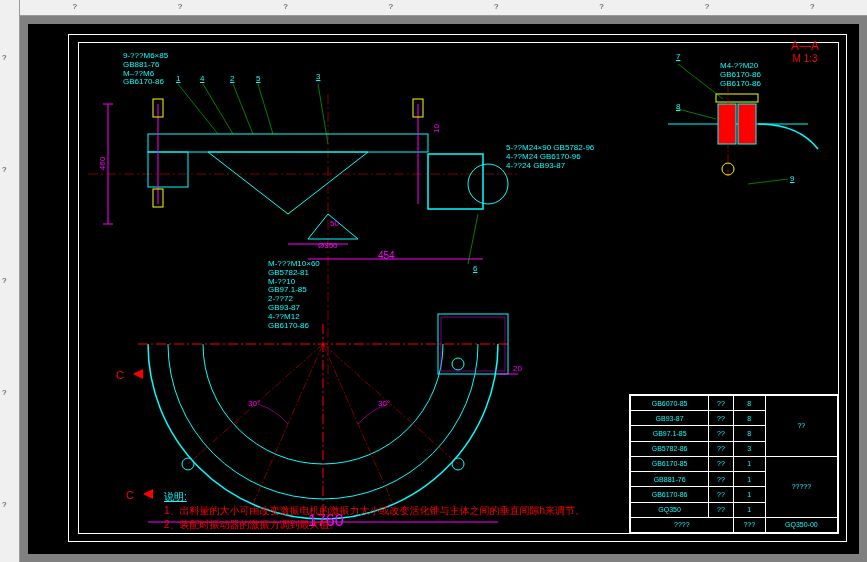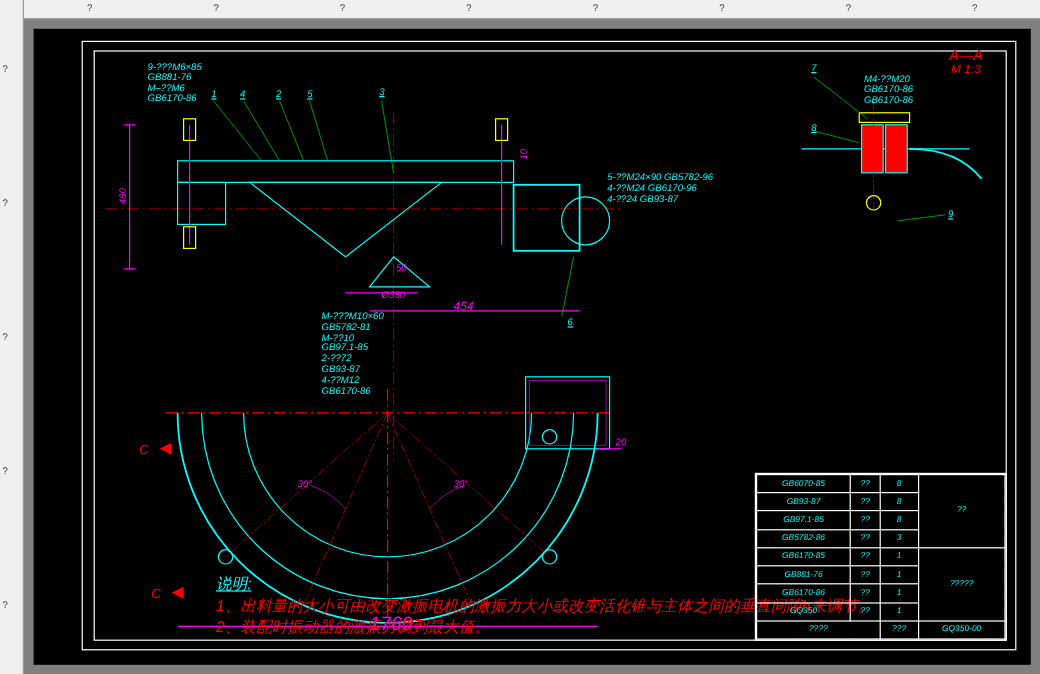--- a/index.html
+++ b/index.html
@@ -44,21 +44,20 @@
   background: #808080;
   padding: 8px;
   position: relative;
 }
 .canvas {
   width: 100%;
   height: 100%;
   background: #000;
   position: relative;
   overflow: hidden;
-  font-style: italic;
 }
 .border-frame {
   position: absolute;
   top: 10px; left: 40px; right: 12px; bottom: 12px;
   border: 1px solid #fff;
 }
 .border-inner {
   position: absolute;
   top: 18px; left: 50px; right: 20px; bottom: 20px;
   border: 1px solid #fff;
@@ -104,22 +103,22 @@
 .drawing-svg {
   position: absolute;
   top: 0; left: 0;
   width: 100%; height: 100%;
   pointer-events: none;
 }
 
 .note-text {
   position: absolute;
   bottom: 22px;
-  left: 152px;
-  font-size: 13px;
+  left: 136px;
+  font-size: 10px;
 }
 .note-title {
   color: #00ffff;
   text-decoration: underline;
 }
 .note-line {
   color: #ff0000;
 }
 </style>
 </head>

